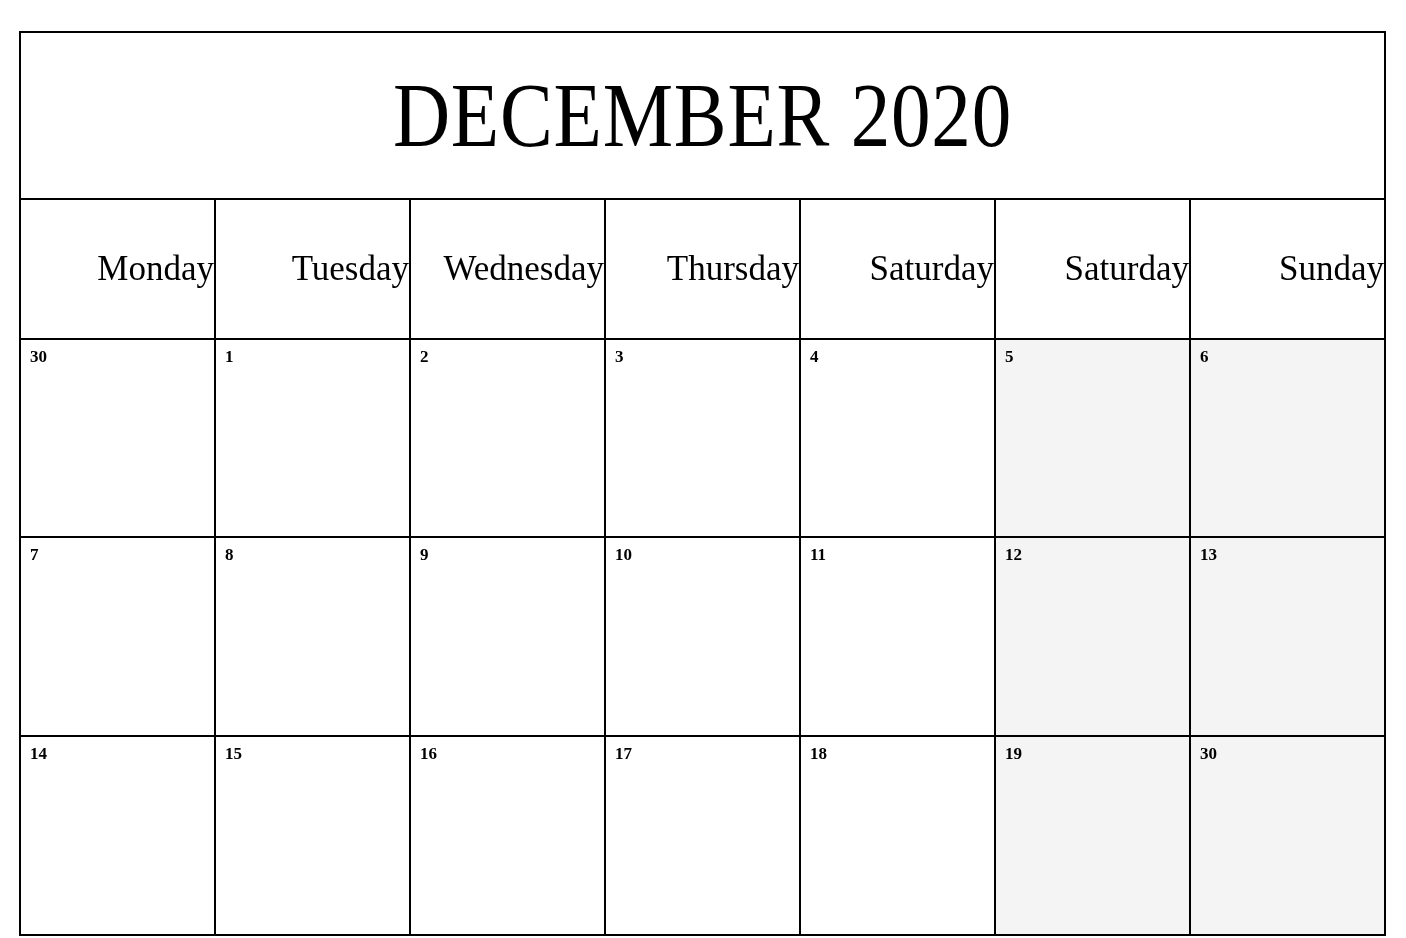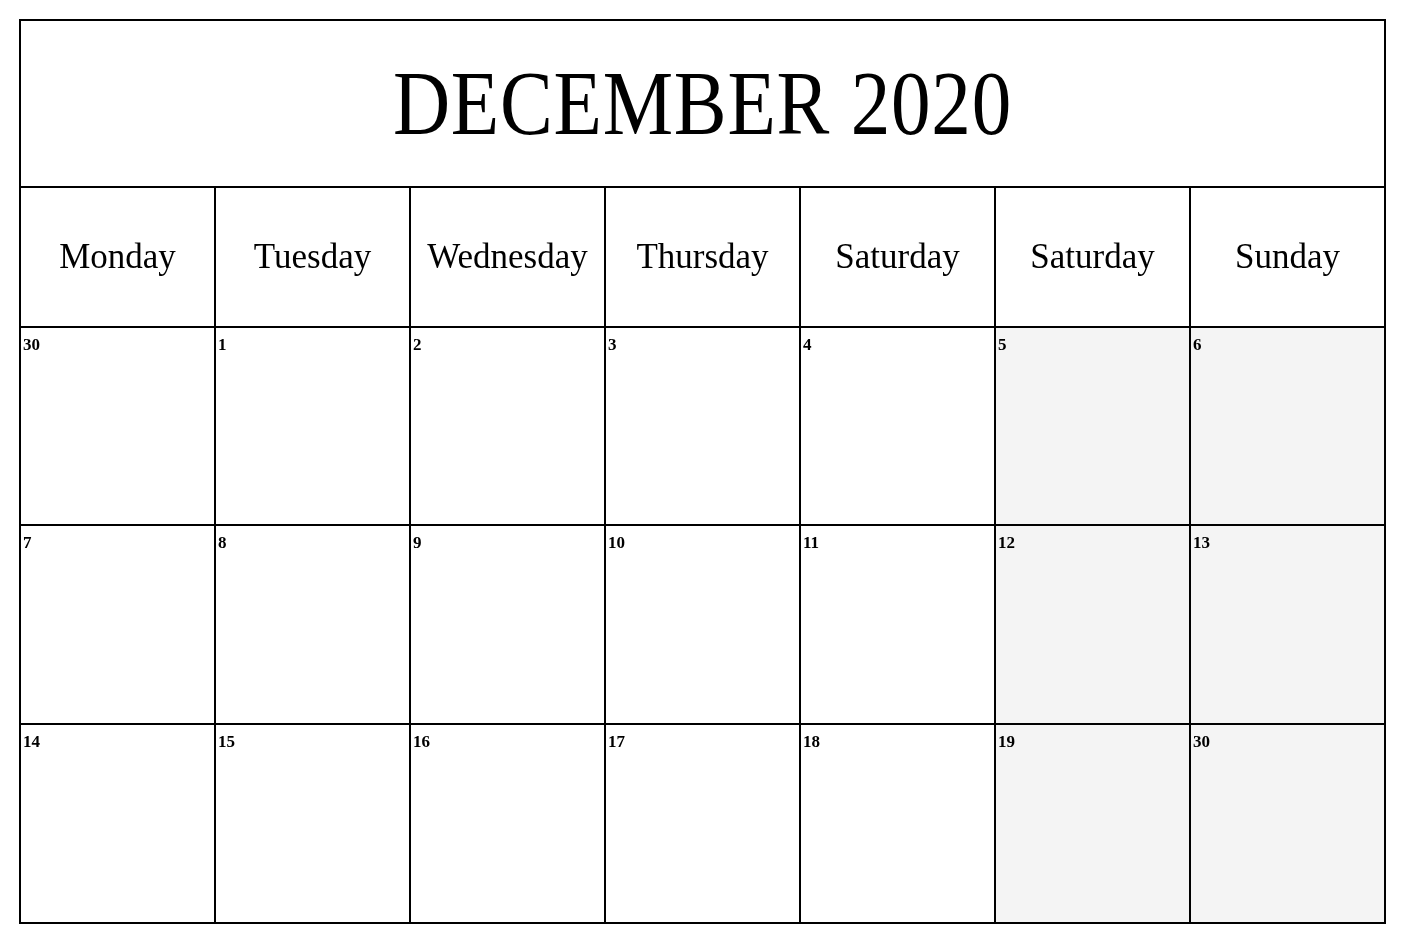--- a/index.html
+++ b/index.html
@@ -23,20 +23,21 @@
     background: #ffffff;
     padding: 19px 20px 14px 19px;
   }
 
   .calendar-table {
     width: 100%;
     height: 100%;
     border-collapse: collapse;
     table-layout: fixed;
     background: #000000;
+    margin-top: 12px;
   }
 
   .calendar-table td,
   .calendar-table th {
     border: 2px solid #000000;
     padding: 0;
     background: #ffffff;
   }
 
   
@@ -55,21 +56,21 @@
     letter-spacing: 0.01em;
     color: #000000;
     transform: scaleX(0.86);
     transform-origin: center center;
     white-space: nowrap;
   }
 
   
   .weekday-row th {
     height: 95px;
-    text-align: center;
+    text-align: right;
     vertical-align: middle;
     background: #ffffff;
   }
   .weekday-label {
     display: block;
     font-family: "Liberation Serif", "DejaVu Serif", serif;
     font-size: 35px;
     font-weight: 400;
     line-height: 1;
     color: #000000;
@@ -82,21 +83,21 @@
     vertical-align: top;
     text-align: left;
   }
   .day-number {
     display: block;
     font-family: "Liberation Serif", "DejaVu Serif", serif;
     font-size: 17px;
     font-weight: bold;
     line-height: 1;
     color: #000000;
-    padding: 8px 0 0 2px;
+    padding: 8px 0 0 9px;
   }
   .week-row td.weekend {
     background: #f4f4f4;
   }
 </style>
 </head>
 <body>
 
 <div class="calendar-page">
   <table class="calendar-table">

